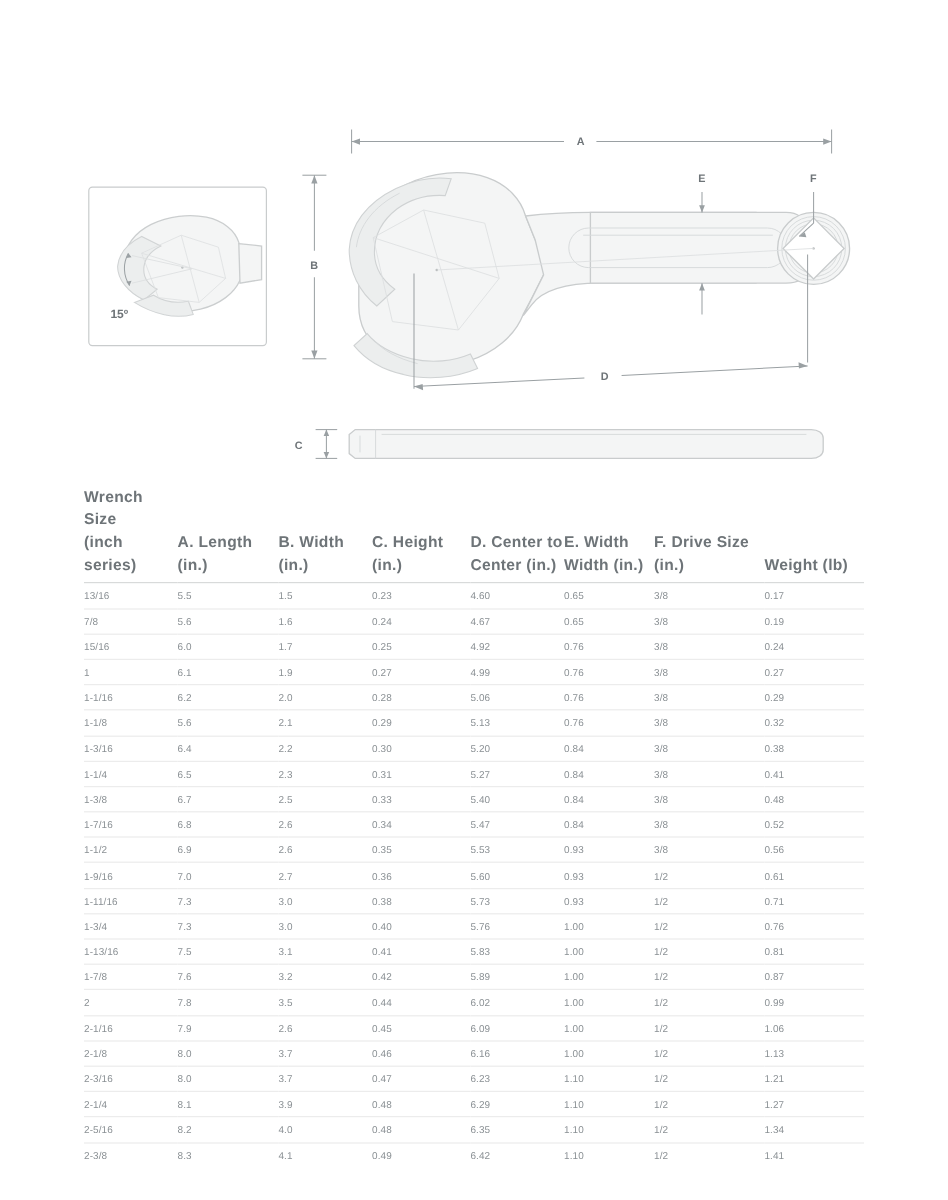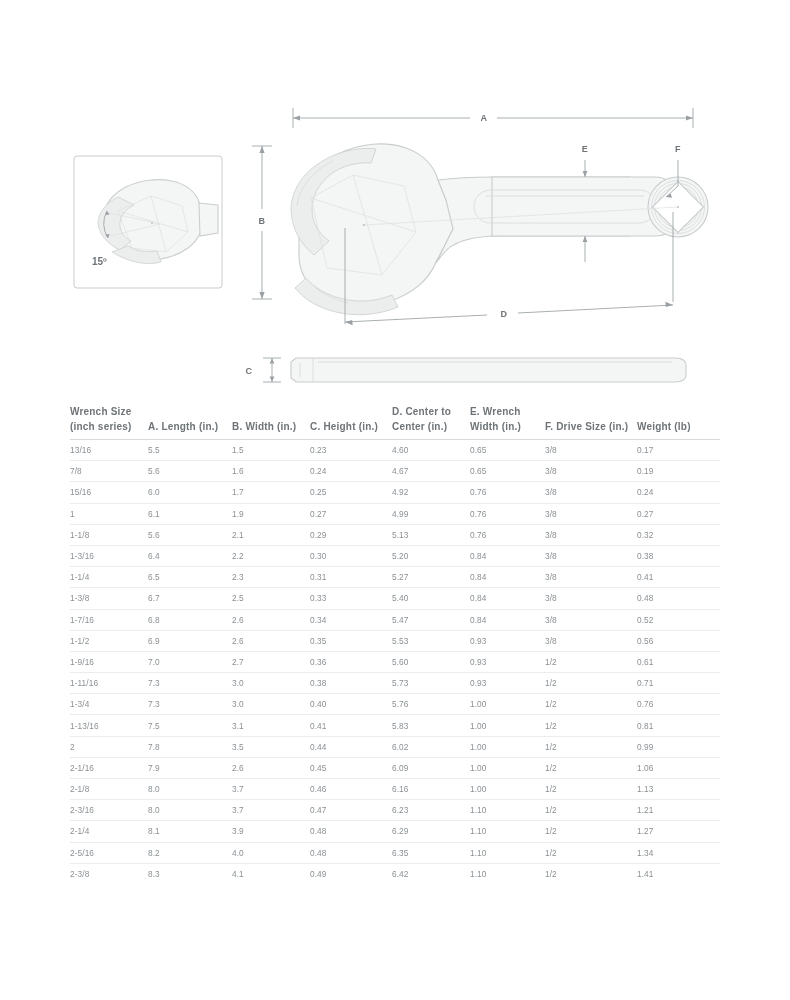--- a/index.html
+++ b/index.html
@@ -38,21 +38,21 @@
     top: 405px;
     left: 70px;
     width: 650px;
   }
   table.spec {
     border-collapse: collapse;
     width: 650px;
     table-layout: fixed;
   }
   table.spec thead th {
-    font-size: 10px;
+    font-size: 13px;
     font-weight: bold;
     color: #6e7478;
     text-align: left;
     vertical-align: bottom;
     padding: 0 0 5px 0;
     line-height: 1.45;
     border-bottom: 1px solid #d8dada;
     letter-spacing: 0.02em;
   }
   table.spec tbody td {
@@ -313,21 +313,21 @@
           </th>
           <th>
             <span class="hdr-line"></span>
             <span class="hdr-line">C. Height (in.)</span>
           </th>
           <th>
             <span class="hdr-line">D. Center to</span>
             <span class="hdr-line">Center (in.)</span>
           </th>
           <th>
-            <span class="hdr-line">E. Wrench</span>
+            <span class="hdr-line">E. Width</span>
             <span class="hdr-line">Width (in.)</span>
           </th>
           <th>
             <span class="hdr-line"></span>
             <span class="hdr-line">F. Drive Size (in.)</span>
           </th>
           <th>
             <span class="hdr-line"></span>
             <span class="hdr-line">Weight (lb)</span>
           </th>
@@ -368,20 +368,30 @@
             <td>1</td>
             <td>6.1</td>
             <td>1.9</td>
             <td>0.27</td>
             <td>4.99</td>
             <td>0.76</td>
             <td>3/8</td>
             <td>0.27</td>
           </tr>
           <tr>
+            <td>1-1/16</td>
+            <td>6.2</td>
+            <td>2.0</td>
+            <td>0.28</td>
+            <td>5.06</td>
+            <td>0.76</td>
+            <td>3/8</td>
+            <td>0.29</td>
+          </tr>
+          <tr>
             <td>1-1/8</td>
             <td>5.6</td>
             <td>2.1</td>
             <td>0.29</td>
             <td>5.13</td>
             <td>0.76</td>
             <td>3/8</td>
             <td>0.32</td>
           </tr>
           <tr>
@@ -468,20 +478,30 @@
             <td>1-13/16</td>
             <td>7.5</td>
             <td>3.1</td>
             <td>0.41</td>
             <td>5.83</td>
             <td>1.00</td>
             <td>1/2</td>
             <td>0.81</td>
           </tr>
           <tr>
+            <td>1-7/8</td>
+            <td>7.6</td>
+            <td>3.2</td>
+            <td>0.42</td>
+            <td>5.89</td>
+            <td>1.00</td>
+            <td>1/2</td>
+            <td>0.87</td>
+          </tr>
+          <tr>
             <td>2</td>
             <td>7.8</td>
             <td>3.5</td>
             <td>0.44</td>
             <td>6.02</td>
             <td>1.00</td>
             <td>1/2</td>
             <td>0.99</td>
           </tr>
           <tr>

